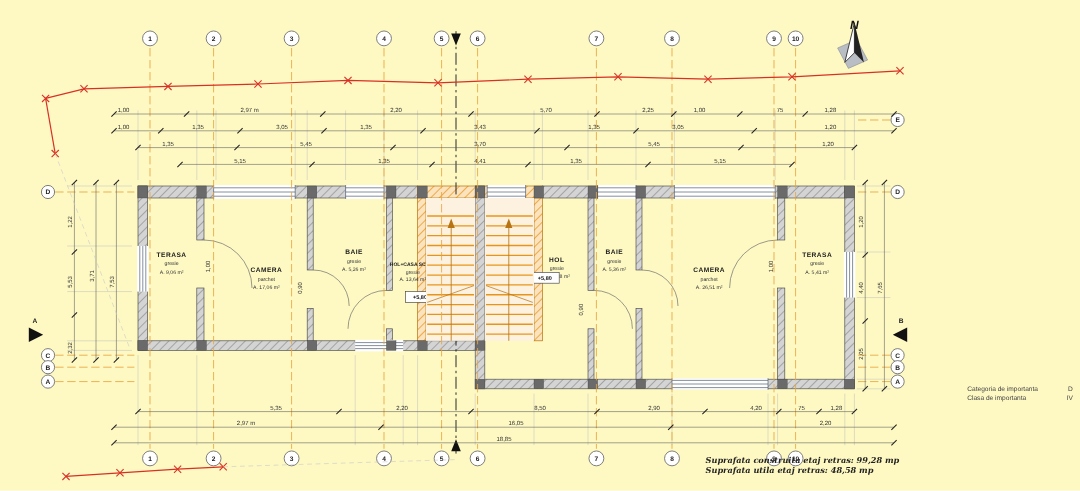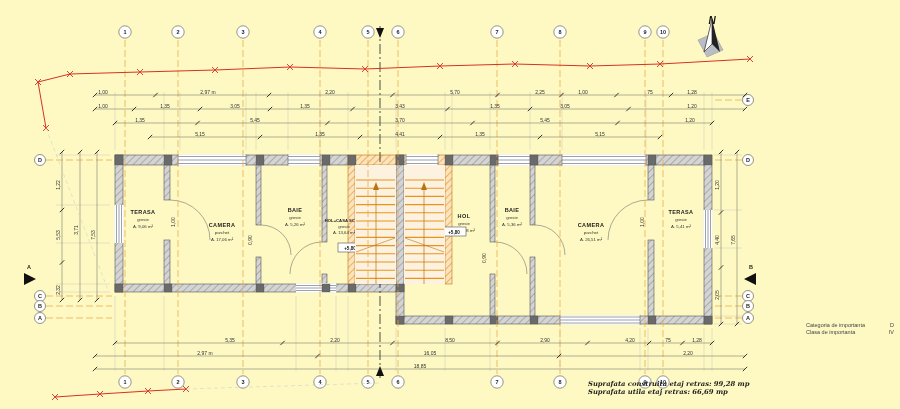--- a/index.html
+++ b/index.html
@@ -562,15 +562,15 @@
       <span>D</span>
     </div>
     <div class="imp-row">
       <span>Clasa de importanta</span>
       <span>IV</span>
     </div>
   </div>
 
   <div class="area-notes">
     <div>Suprafata construita etaj retras: 99,28 mp</div>
-    <div>Suprafata utila etaj retras: 66,69 mp</div>
+    <div>Suprafata utila etaj retras: 48,58 mp</div>
   </div>
 </div>
 
 </body></html>

